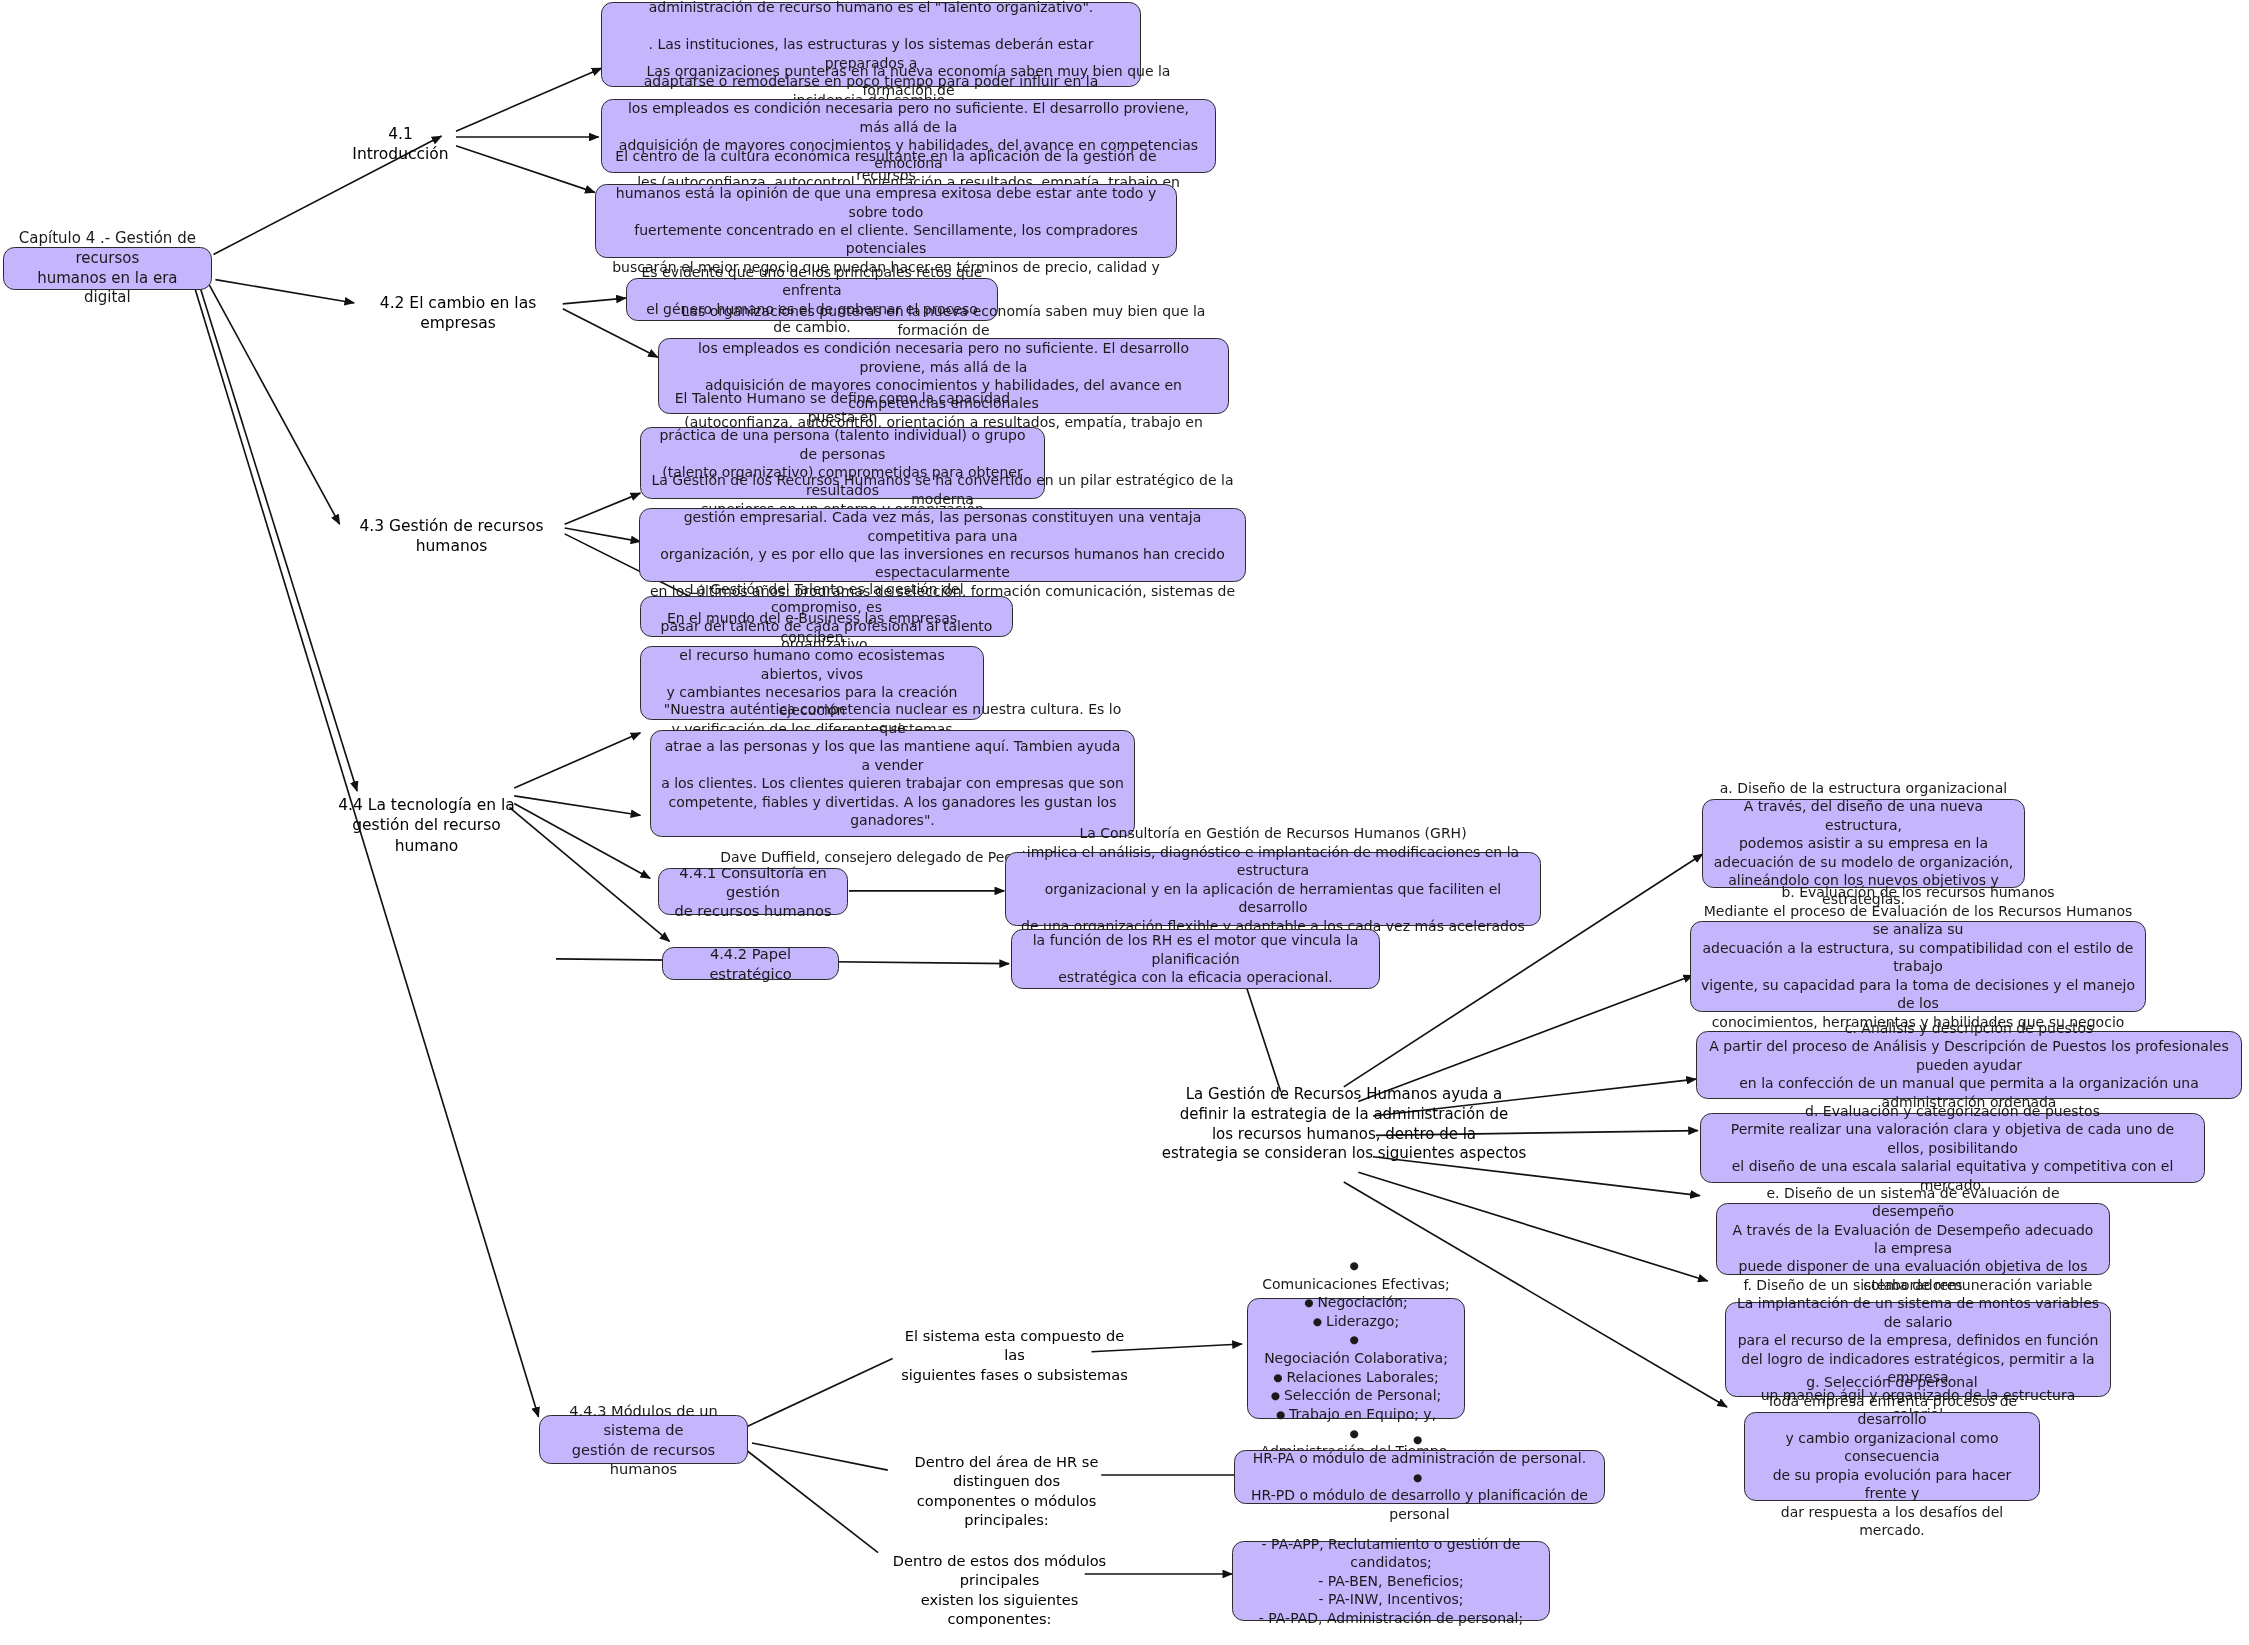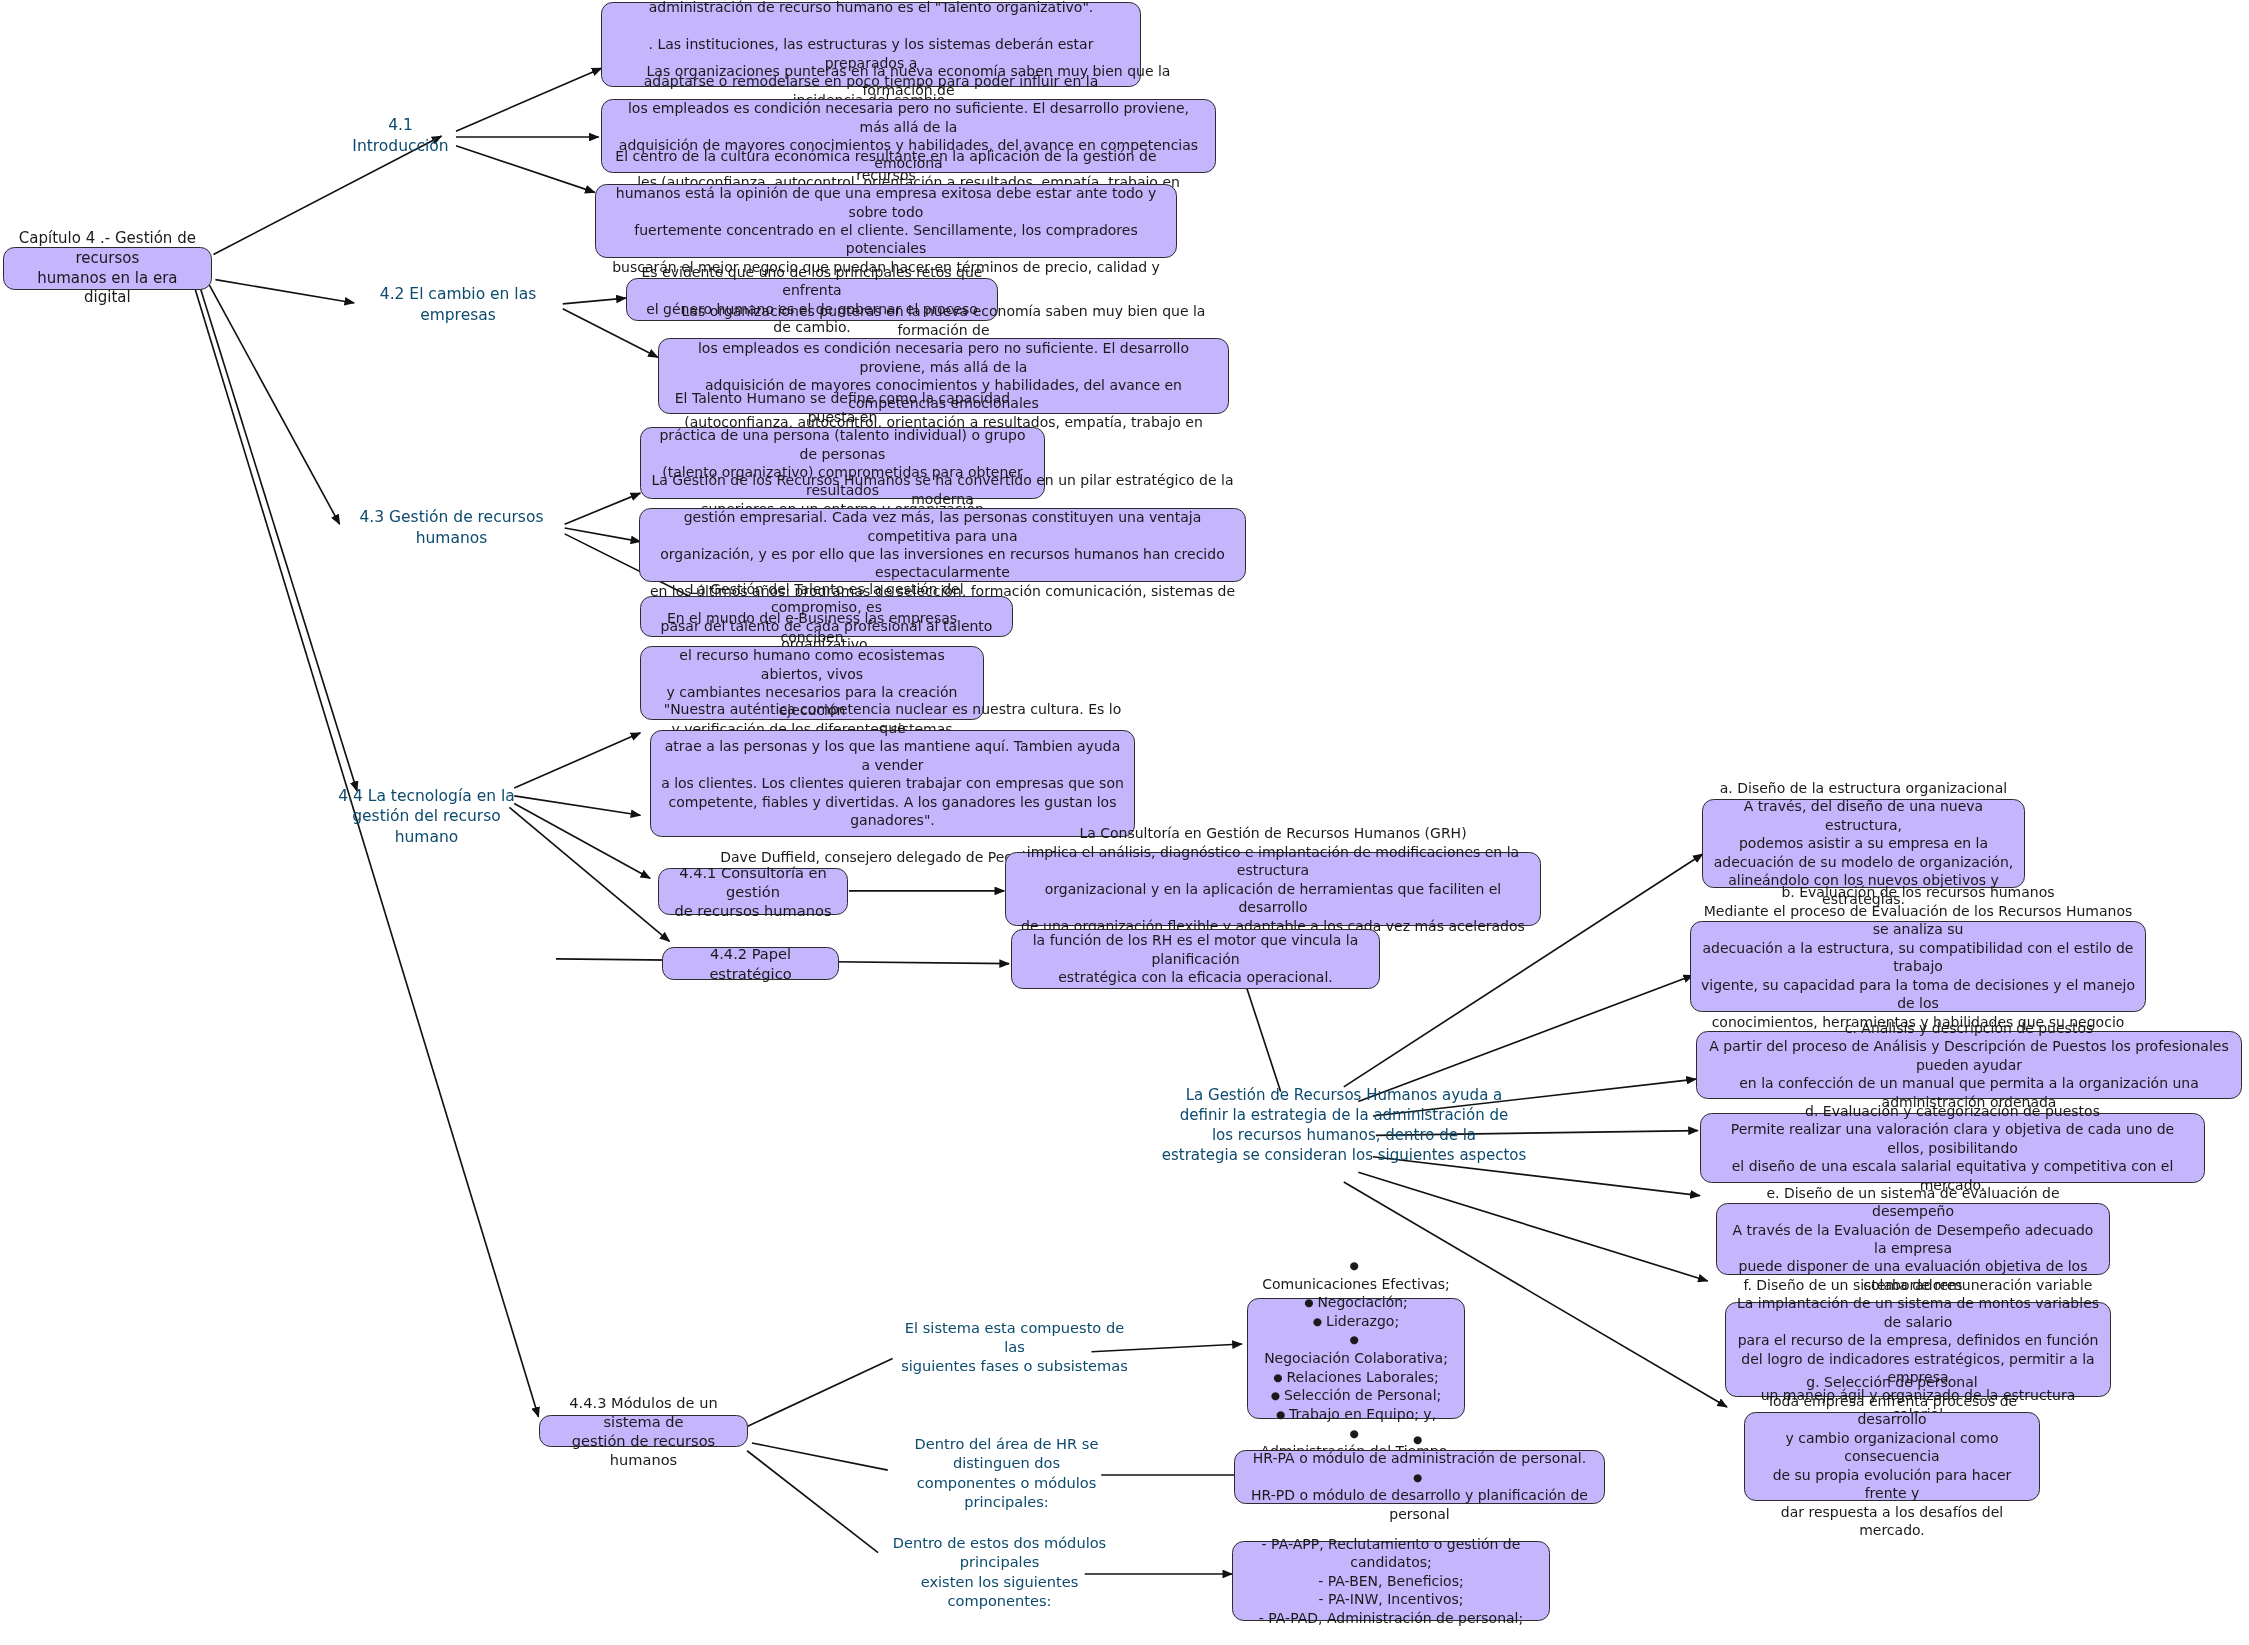--- a/index.html
+++ b/index.html
@@ -44,25 +44,24 @@
   }
   .node.small { font-size: 14.6px; }
   .label {
     position: absolute;
     box-sizing: border-box;
     background: transparent;
     border: none;
     text-align: center;
     line-height: 1.32;
     font-size: 15.5px;
-    color: #0c4a6e;
+    color: #000000;
     white-space: pre-line;
     display: flex;
     flex-direction: column;
-    justify-content: center;
   }
   .bulletbox {
     text-align: left;
     white-space: normal;
   }
   .bulletbox ul {
     margin: 0;
     padding: 0;
     list-style: none;
   }
@@ -166,21 +165,21 @@
 
   <div class="node small" style="left:658px; top:868px; width:190px; height:47px;">
     <span>4.4.1 Consultoría en gestión
 de recursos humanos</span>
   </div>
 
   <div class="node small" style="left:662px; top:947px; width:177px; height:33px;">
     <span>4.4.2 Papel estratégico</span>
   </div>
 
-  <div class="node small" style="left:539px; top:1415px; width:209px; height:32px;">
+  <div class="node small" style="left:539px; top:1415px; width:209px; height:49px;">
     <span>4.4.3 Módulos de un sistema de
 gestión de recursos humanos</span>
   </div>
 
   <div class="node" style="left:601px; top:1.9px; width:540px; height:85px; font-size:14px;">
     <span>Hoy en día el principal recurso para alcanzar una buena
 administración de recurso humano es el "Talento organizativo".
 
 . Las instituciones, las estructuras y los sistemas deberán estar preparados a
 adaptarse o remodelarse en poco tiempo para poder influir en la incidencia del cambio.</span>

